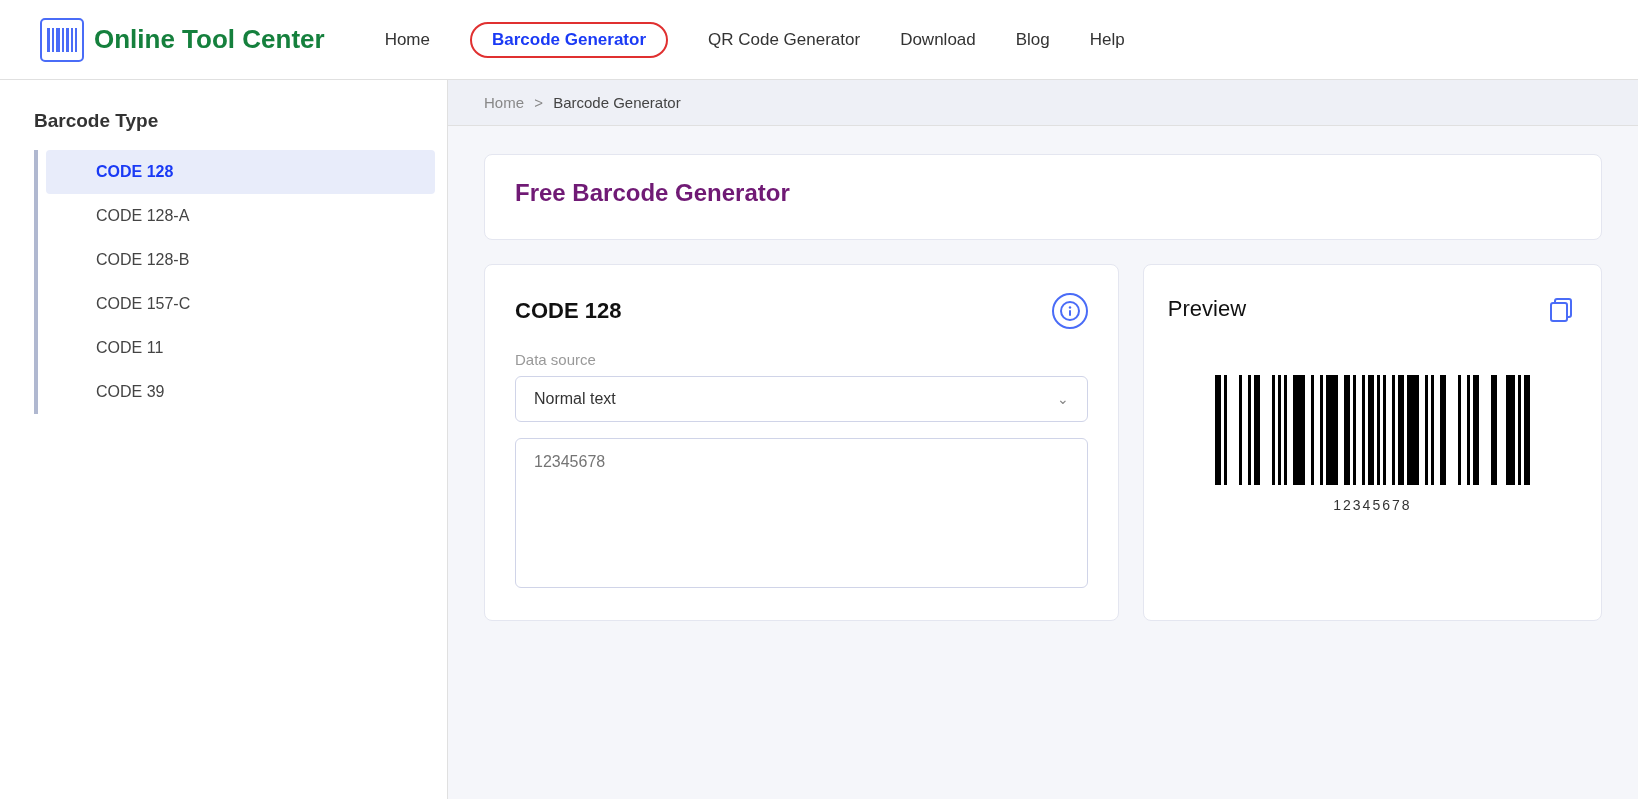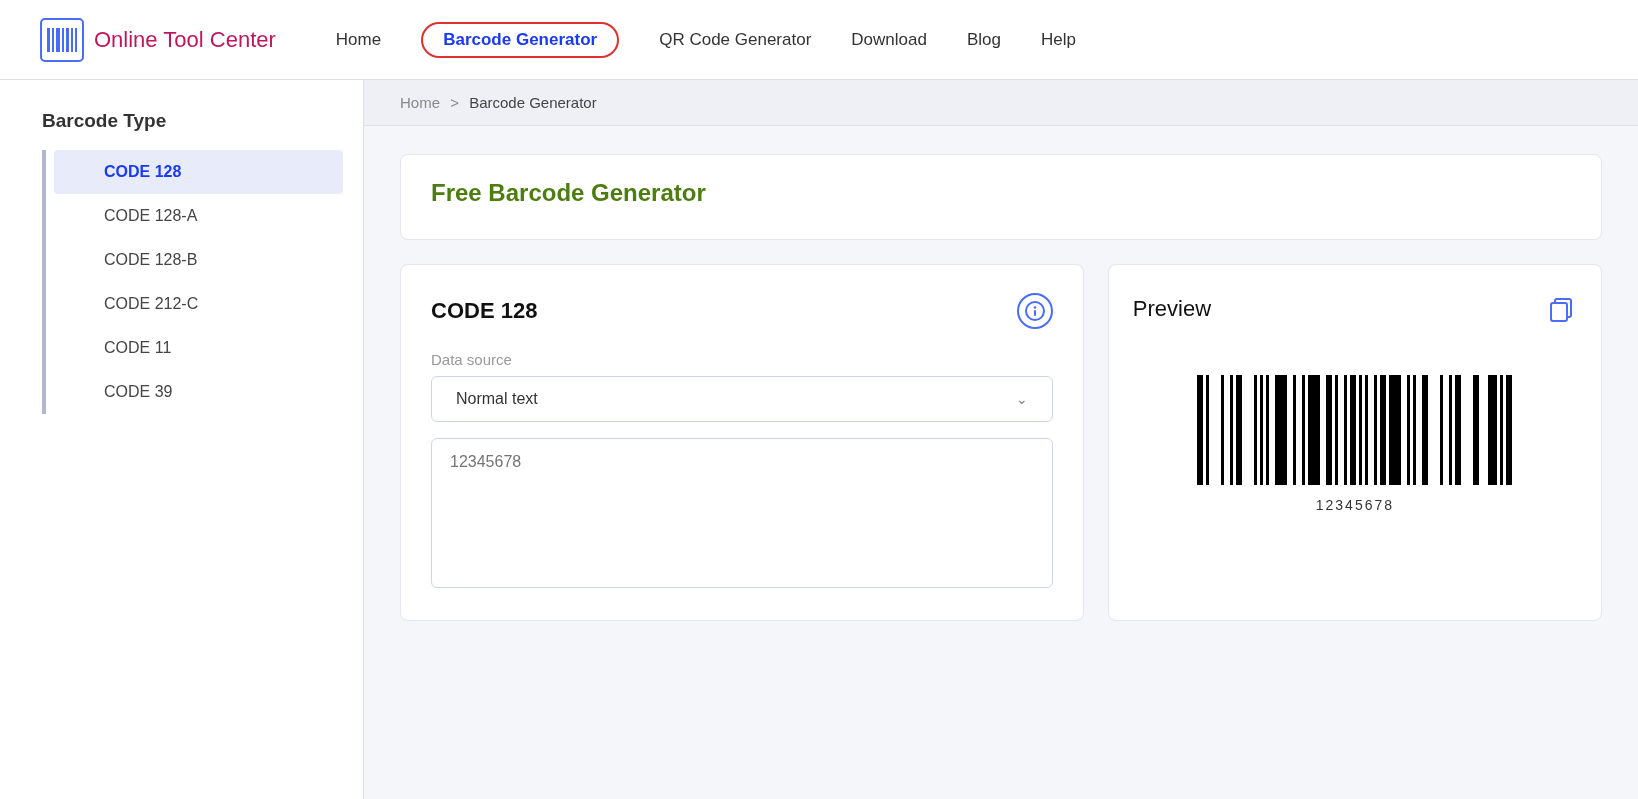--- a/index.html
+++ b/index.html
@@ -19,23 +19,23 @@
       display: flex;
       align-items: center;
       gap: 10px;
       margin-right: 20px;
     }
     .logo-icon {
       width: 44px;
       height: 44px;
     }
     .logo-text {
-      font-size: 22px;
-      font-weight: 400;
-      color: #be185d;
+      font-size: 26px;
+      font-weight: 700;
+      color: #15803d;
     }
     .nav {
       display: flex;
       align-items: center;
       gap: 40px;
       flex: 1;
     }
     .nav-item {
       font-size: 17px;
       color: #333;
@@ -52,26 +52,26 @@
     }
 
     
     .layout {
       display: flex;
       height: calc(100vh - 80px);
     }
 
     
     .sidebar {
-      width: 364px;
+      width: 448px;
       min-width: 320px;
       background: #fff;
       border-right: 1px solid #e0e0e0;
       overflow-y: auto;
-      padding: 30px 12px;
+      padding: 30px 4px;
     }
     .sidebar-title {
       font-size: 19px;
       font-weight: 600;
       color: #333;
       padding: 0 30px 18px 30px;
     }
     .sidebar-section-header {
       display: flex;
       align-items: center;
@@ -140,21 +140,21 @@
     .page-header-block {
       background: #fff;
       border-radius: 8px;
       padding: 24px 30px;
       margin-bottom: 24px;
       border: 1px solid #e4e6f0;
     }
     .page-header-block h1 {
       font-size: 24px;
       font-weight: 700;
-      color: #4d7c0f;
+      color: #701a75;
       margin-bottom: 8px;
     }
     .page-header-block p {
       font-size: 14px;
       color: #666;
     }
 
     
     .panel-row {
       display: flex;
@@ -205,21 +205,21 @@
       font-size: 15px;
       color: #999;
       margin-bottom: 8px;
     }
 
     
     .dropdown-select {
       width: 100%;
       border: 1.5px solid #d0d4e8;
       border-radius: 6px;
-      padding: 13px 24px;
+      padding: 13px 18px;
       font-size: 16px;
       color: #333;
       background: #fff;
       display: flex;
       align-items: center;
       justify-content: space-between;
       cursor: pointer;
       margin-bottom: 16px;
     }
     .dropdown-select .chevron-down {
@@ -322,21 +322,21 @@
       <div class="sidebar-item active">
         <span>CODE 128</span>
       </div>
       <div class="sidebar-item">
         <span>CODE 128-A</span>
       </div>
       <div class="sidebar-item">
         <span>CODE 128-B</span>
       </div>
       <div class="sidebar-item">
-        <span>CODE 212-C</span>
+        <span>CODE 157-C</span>
       </div>
       <div class="sidebar-item">
         <span>CODE 11</span>
       </div>
       <div class="sidebar-item">
         <span>CODE 39</span>
       </div>
     </div>
   </aside>
 

